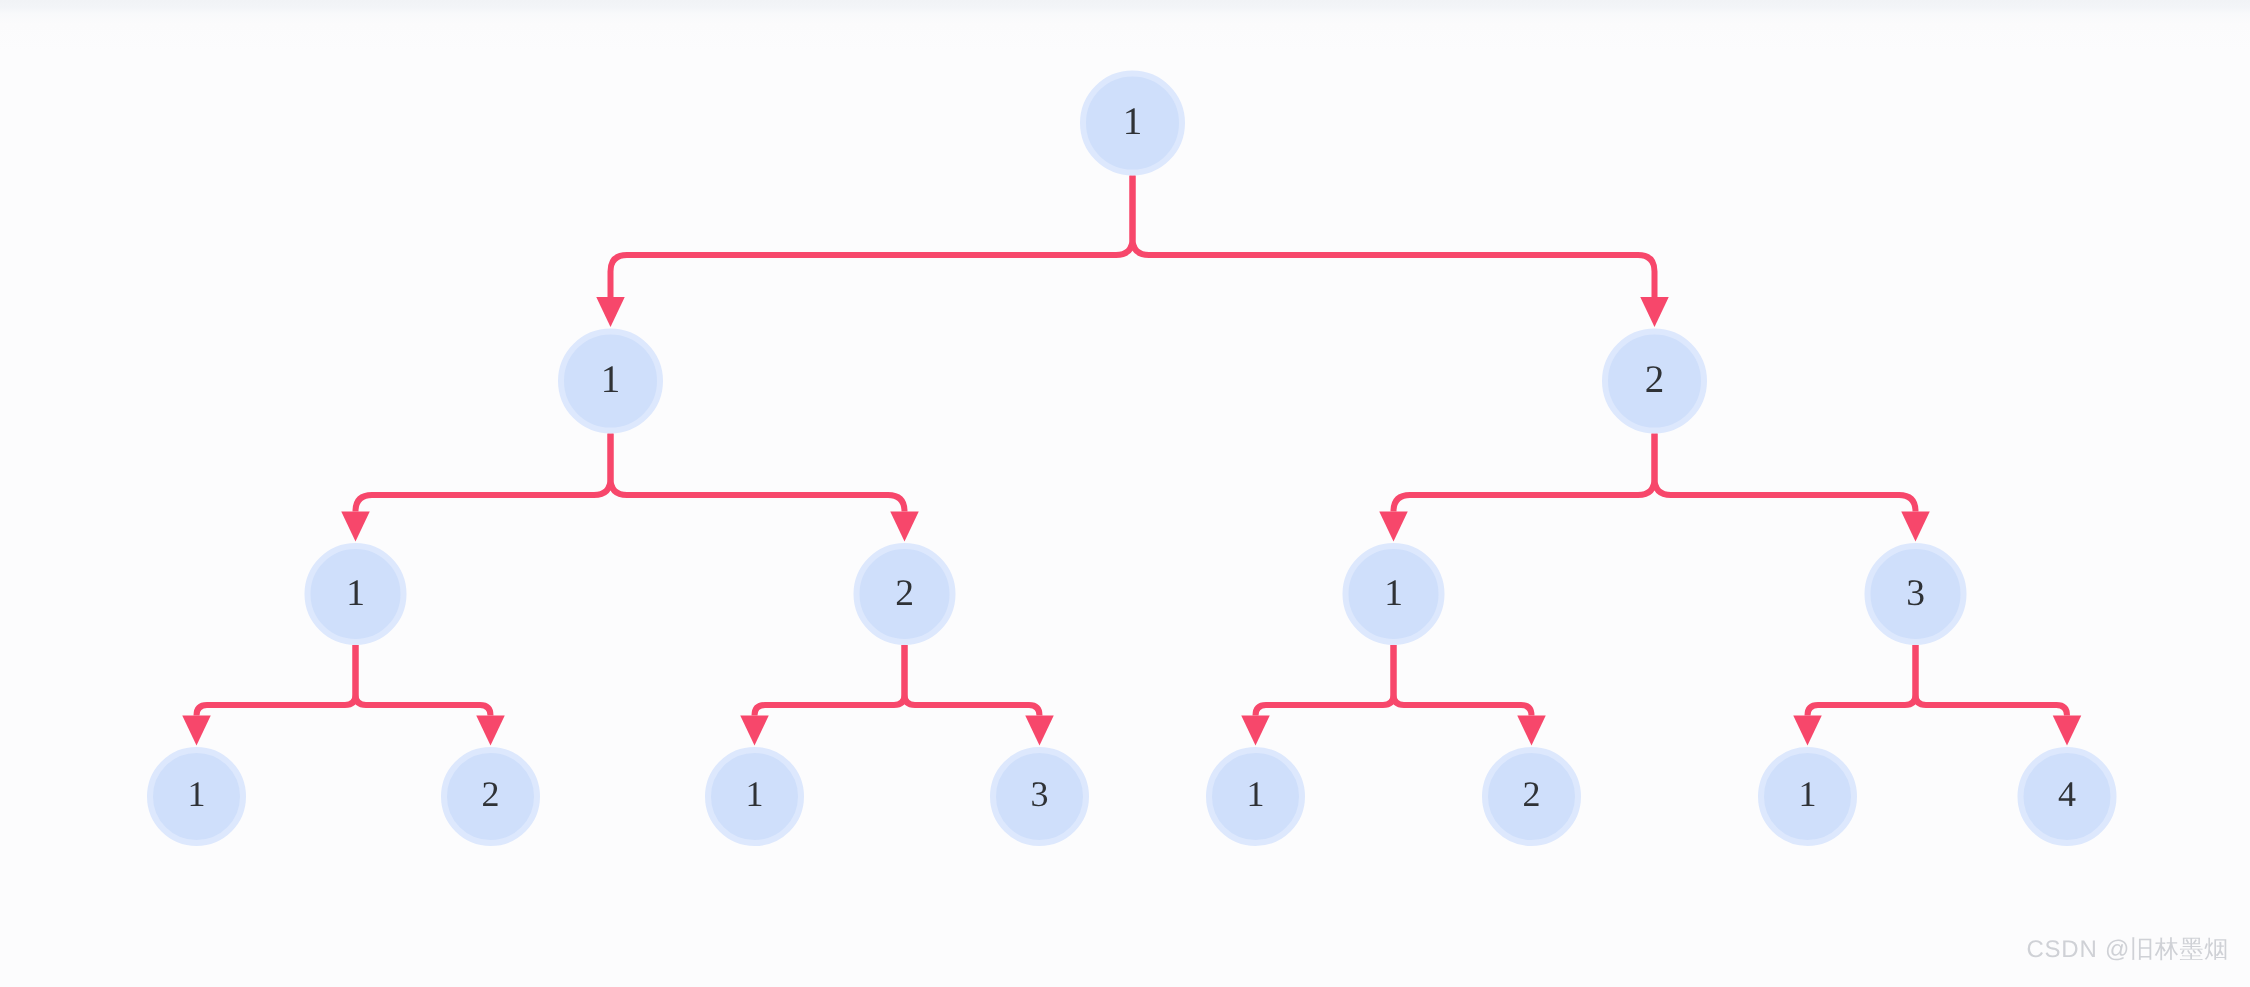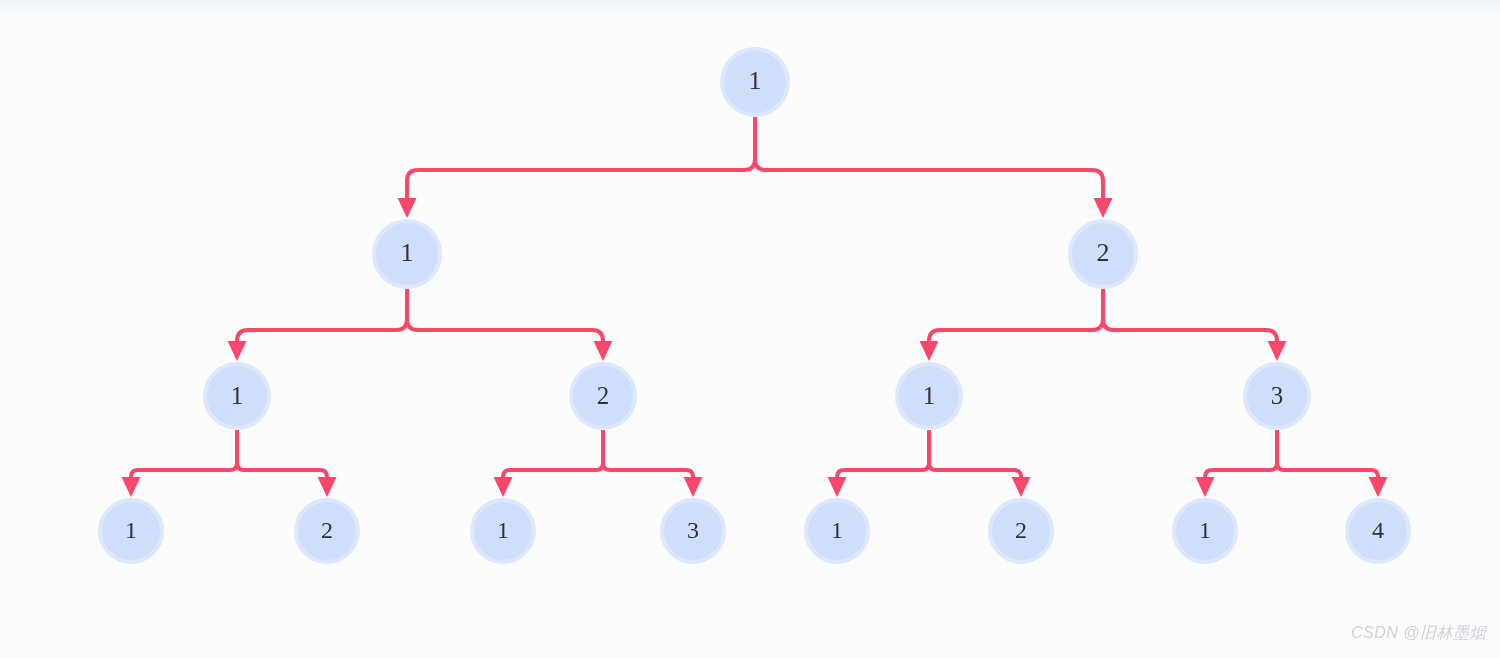--- a/index.html
+++ b/index.html
@@ -45,21 +45,20 @@
   }
   #watermark {
     position: absolute;
     right: 14px;
     bottom: 14px;
     font-family: "Liberation Sans", "DejaVu Sans", sans-serif;
     font-size: 16px;
     color: #cfd1d6;
     letter-spacing: 0.5px;
     white-space: nowrap;
-    font-style: italic;
   }
 </style>
 </head>
 <body>
 
 <div id="canvas">
 
   <svg id="edge-layer" viewBox="0 0 1500 658" width="1500" height="658" aria-hidden="true">
     <g id="edges-group">
         <path d="M 755 117 L 755 159 Q 755 170 744 170 L 418 170 Q 407 170 407 181 L 407 198" fill="none" stroke="#f7476b" stroke-width="4" stroke-linecap="butt" stroke-linejoin="round"></path>

